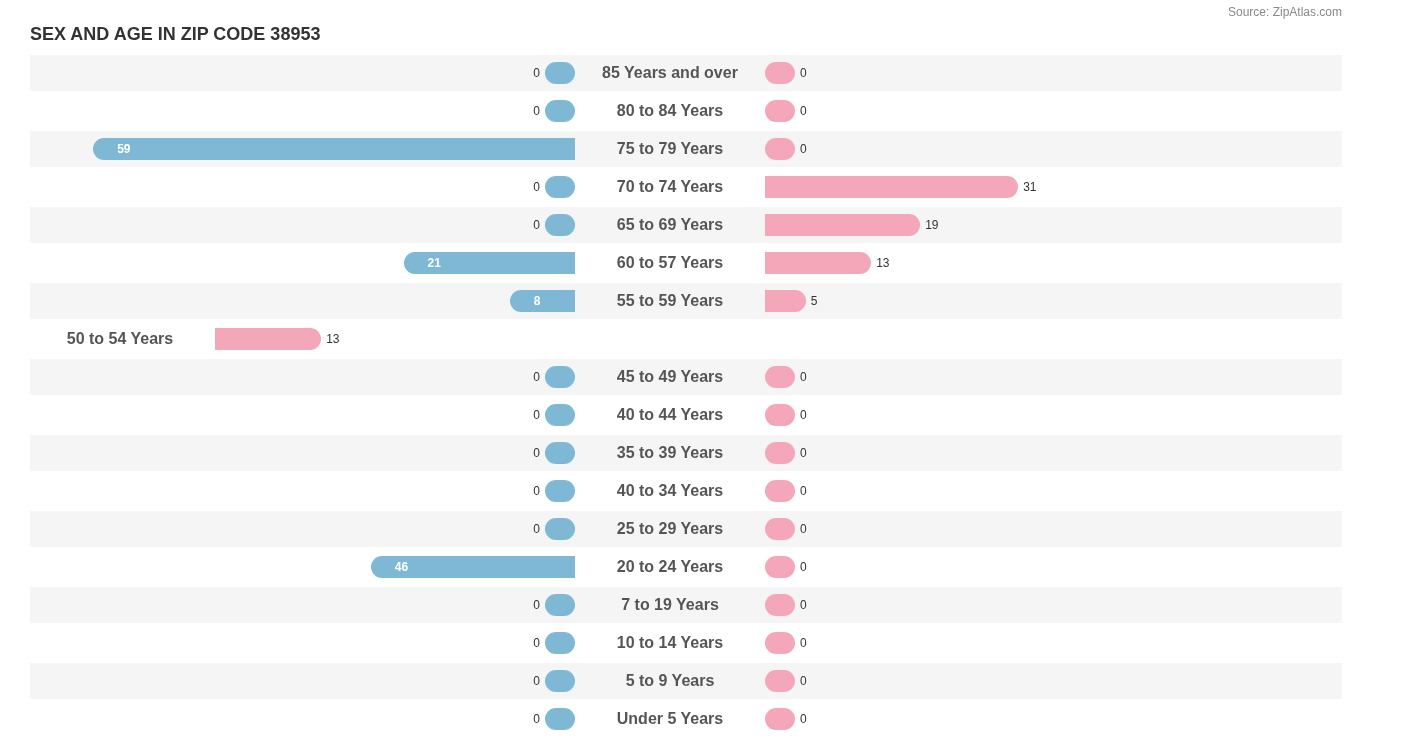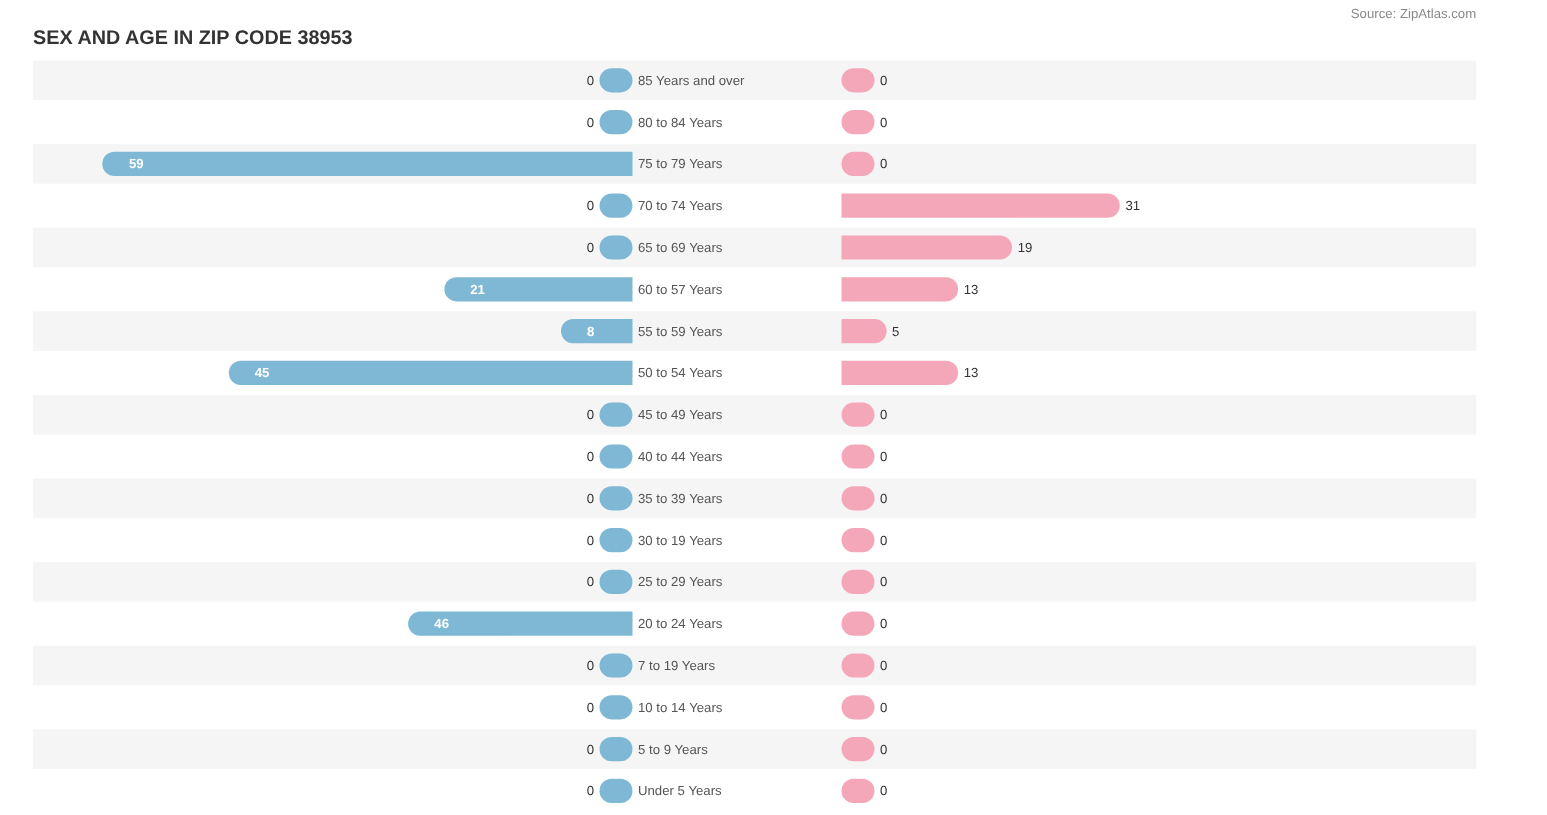--- a/index.html
+++ b/index.html
@@ -58,25 +58,26 @@
     .right-section {
       width: 550px;
       display: flex;
       align-items: center;
       justify-content: flex-start;
       padding-left: 5px;
       position: relative;
     }
     .label-center {
       width: 180px;
-      text-align: left;
-      font-size: 12px;
+      text-align: center;
+      font-size: 16px;
       color: #555;
       z-index: 2;
       flex-shrink: 0;
+      font-weight: bold;
     }
     .bar-male {
       height: 22px;
       background: #7eb8d4;
       border-radius: 11px 0 0 11px;
       display: flex;
       align-items: center;
       justify-content: flex-start;
       position: relative;
     }
@@ -234,25 +235,20 @@
             <span class="value-on-bar-left">8</span>
           </div>
         </div>
         <div class="label-center">55 to 59 Years</div>
         <div class="right-section">
           <div class="bar-female" style="width: 40.8333px;"></div>
           <span class="value-right">5</span>
         </div>
       </div>
       <div class="bar-row">
-        <div class="left-section">
-          <div class="bar-male" style="width: 367.5px;">
-            <span class="value-on-bar-left">45</span>
-          </div>
-        </div>
         <div class="label-center">50 to 54 Years</div>
         <div class="right-section">
           <div class="bar-female" style="width: 106.167px;"></div>
           <span class="value-right">13</span>
         </div>
       </div>
       <div class="bar-row">
         <div class="left-section">
           <span class="value-left">0</span>
           <div class="bar-male-zero"></div>
@@ -283,21 +279,21 @@
         <div class="right-section">
           <div class="bar-female-zero"></div>
           <span class="value-right">0</span>
         </div>
       </div>
       <div class="bar-row">
         <div class="left-section">
           <span class="value-left">0</span>
           <div class="bar-male-zero"></div>
         </div>
-        <div class="label-center">30 to 19 Years</div>
+        <div class="label-center">40 to 34 Years</div>
         <div class="right-section">
           <div class="bar-female-zero"></div>
           <span class="value-right">0</span>
         </div>
       </div>
       <div class="bar-row">
         <div class="left-section">
           <span class="value-left">0</span>
           <div class="bar-male-zero"></div>
         </div>

